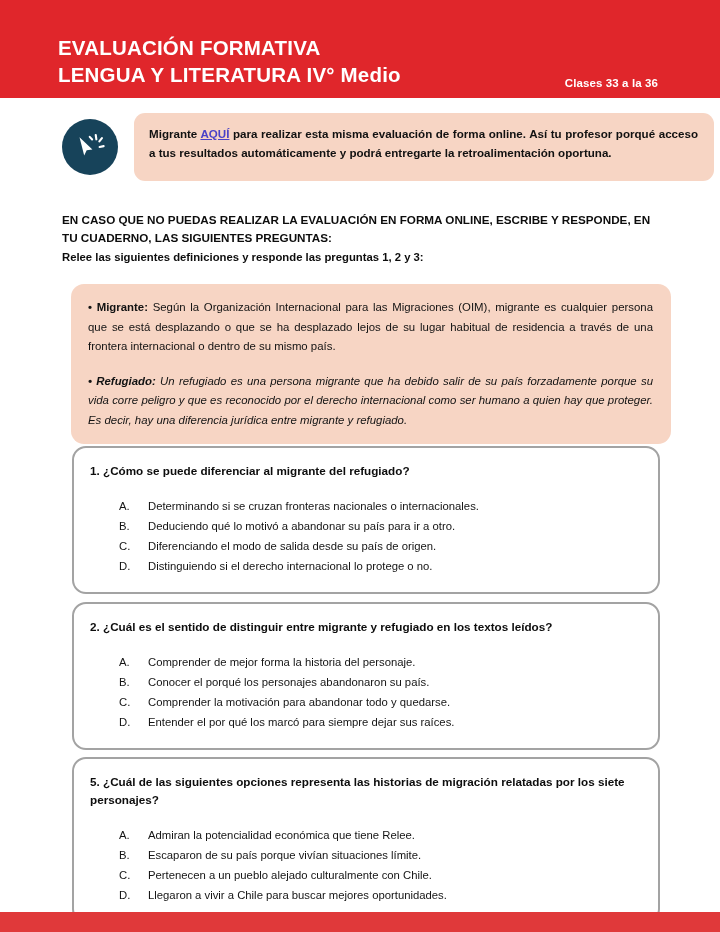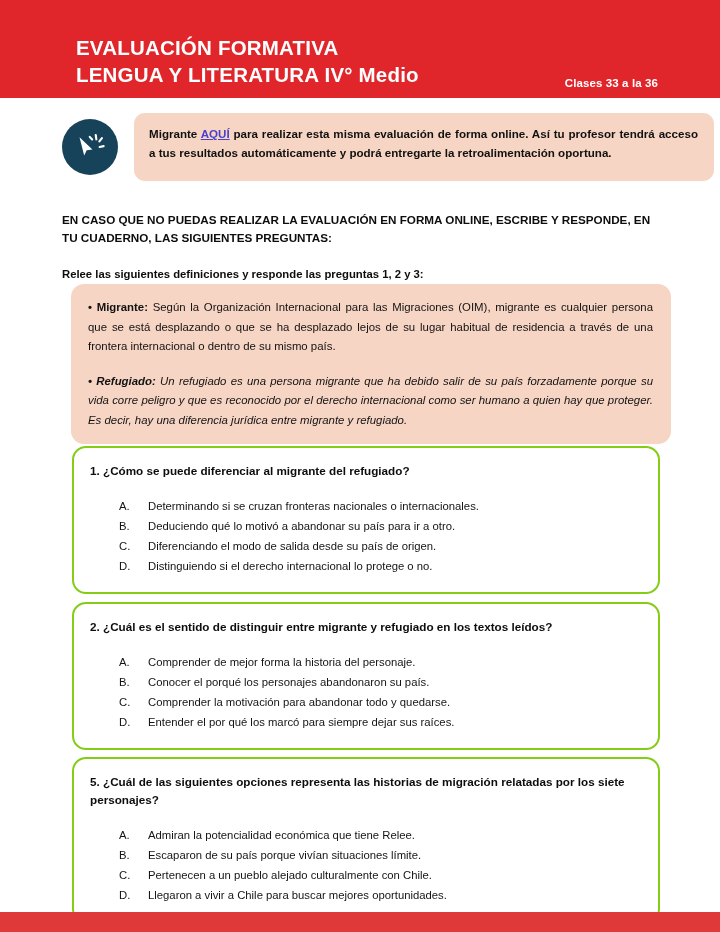--- a/index.html
+++ b/index.html
@@ -21,21 +21,21 @@
   .header-band {
     position: absolute;
     top: 0;
     left: 0;
     width: 720px;
     height: 98px;
     background: #e0262b;
   }
   .header-inner {
     position: absolute;
-    left: 76px;
+    left: 58px;
     top: 34px;
     right: 20px;
   }
   .header-title-line1,
   .header-title-line2 {
     color: #ffffff;
     font-weight: bold;
     font-size: 20.5px;
     letter-spacing: 0.2px;
     line-height: 27px;
@@ -107,21 +107,21 @@
     top: 211px;
     width: 600px;
   }
   .instr-main {
     font-size: 11.7px;
     font-weight: bold;
     line-height: 17.5px;
     color: #0d0d0d;
   }
   .instr-sub {
-    margin-top: 20px;
+    margin-top: 3px;
     font-size: 11.3px;
     font-weight: bold;
     line-height: 16px;
     color: #0d0d0d;
   }
 
   
   .definitions-box {
     position: absolute;
     left: 62px;
@@ -143,21 +143,21 @@
   .def-item + .def-item { margin-top: 15px; font-style: italic; }
   .def-bullet { font-weight: bold; }
   .def-term { font-weight: bold; }
 
   
   .question-box {
     position: absolute;
     left: 72px;
     width: 588px;
     box-sizing: border-box;
-    border: 2px solid #84cc16;
+    border: 2px solid #a3a3a3;
     border-radius: 14px;
     background: #ffffff;
     padding: 14px 16px 16px 16px;
   }
   .q-text {
     font-size: 11.7px;
     font-weight: bold;
     line-height: 18px;
     color: #0d0d0d;
   }
@@ -208,21 +208,21 @@
       <g fill="#ffffff">
         <path d="M6.5 7.2 L19.4 19.6 L13.7 20.3 L11.2 25.6 Z"></path>
         <rect x="22.0" y="4.0" width="2.1" height="6.4" rx="1" transform="rotate(-8 23 7.2)"></rect>
         <rect x="26.6" y="6.6" width="2.1" height="6.2" rx="1" transform="rotate(38 27.6 9.7)"></rect>
         <rect x="27.6" y="13.4" width="2.1" height="6.2" rx="1" transform="rotate(78 28.6 16.5)"></rect>
         <rect x="16.9" y="5.4" width="2.1" height="5.6" rx="1" transform="rotate(-42 17.9 8.2)"></rect>
       </g>
     </svg>
   </div>
   <div class="callout-box">
-    <div class="callout-text"><span>Migrante </span><a class="linkword" href="#">AQUÍ</a><span> para realizar esta misma evaluación de forma online. Así tu profesor tendrá acceso a tus resultados automáticamente y podrá entregarte  la retroalimentación oportuna.</span></div>
+    <div class="callout-text"><span>Migrante </span><a class="linkword" href="#">AQUÍ</a><span> para realizar esta misma evaluación de forma online. Así tu profesor porqué acceso a tus resultados automáticamente y podrá entregarte  la retroalimentación oportuna.</span></div>
   </div>
 </div>
 
 <div class="instructions">
   <div class="instr-main">EN CASO QUE NO PUEDAS REALIZAR LA EVALUACIÓN EN FORMA ONLINE, ESCRIBE Y RESPONDE, EN TU CUADERNO, LAS SIGUIENTES PREGUNTAS:</div>
   <div class="instr-sub">Relee las siguientes definiciones y responde las preguntas 1, 2 y 3:</div>
 </div>
 
 <div class="definitions-box">
   <div class="def-item">

